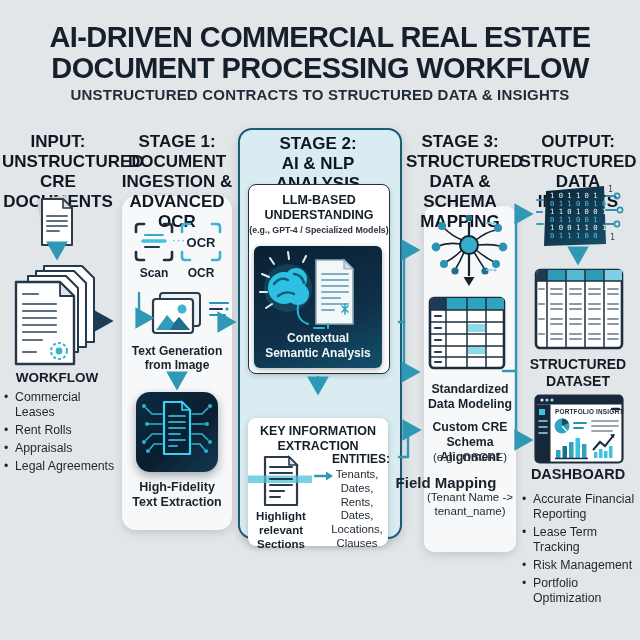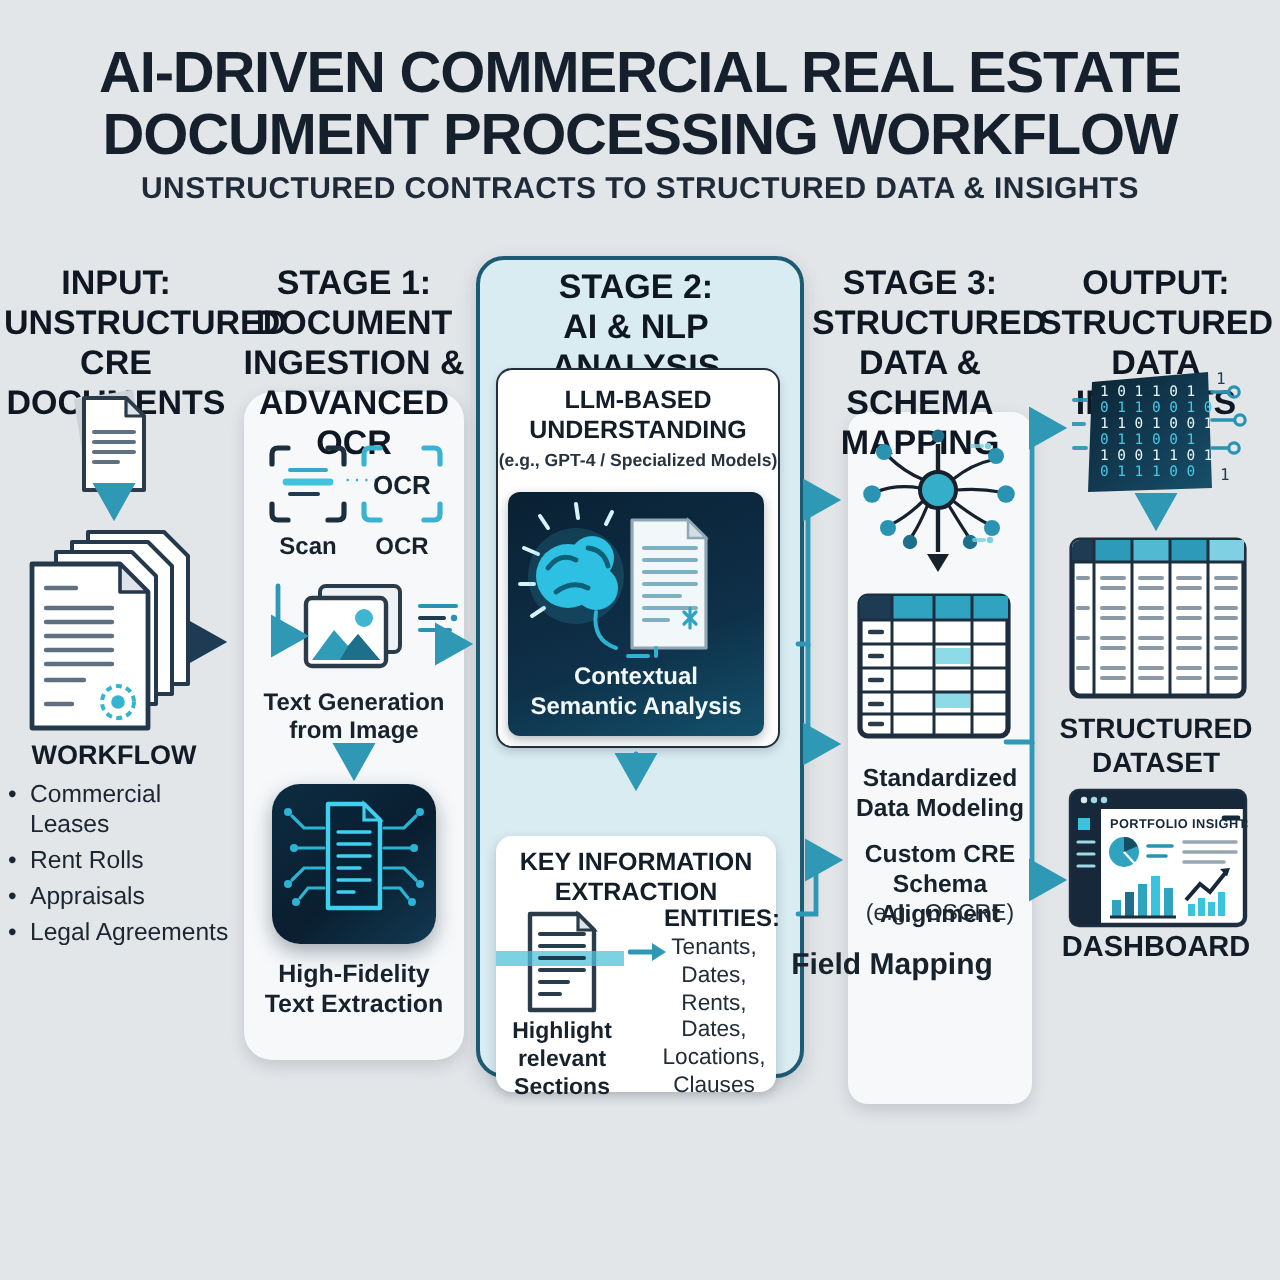--- a/index.html
+++ b/index.html
@@ -352,20 +352,22 @@
       </g>
     </svg>
   </div>
 
   <div class="abs lbl pl" style="left:420px;top:382px;width:100px;font-size:12.3px;">Standardized
 Data Modeling</div>
   <div class="abs lbl pl" style="left:416px;top:420px;width:108px;font-size:12.3px;">Custom CRE
 Schema Alignment</div>
   <div class="abs sublbl" style="left:416px;top:450px;width:108px;">(e.g., OSCRE)</div>
   <div class="abs lbl" style="left:392px;top:474px;width:108px;font-size:15px;">Field Mapping</div>
+  <div class="abs sublbl pl" style="left:412px;top:490px;width:116px;">(Tenant Name -&gt;
+tenant_name)</div>
 
   <div class="abs" style="left:536px;top:184px;">
     <svg width="88" height="68" viewBox="0 0 88 68">
       <defs>
         <linearGradient id="gbin" x1="0" y1="0" x2="1" y2="1">
           <stop offset="0" stop-color="#0c2334"></stop>
             <stop offset="1" stop-color="#17506b"></stop>
         </linearGradient>
       </defs>
       <g stroke="#2a93b2" stroke-width="2" stroke-linecap="round" opacity="0.9">
@@ -496,20 +498,26 @@
         <rect x="60" y="58" width="3.5" height="6" fill="#39c3de"></rect>
         <rect x="65" y="55" width="3.5" height="9" fill="#39c3de"></rect>
         <rect x="70" y="57" width="3.5" height="7" fill="#39c3de"></rect>
         <rect x="75" y="52" width="3.5" height="12" fill="#39c3de"></rect>
       </g>
       <polyline points="59,56 66,48 71,52 79,42" fill="none" stroke="#16283a" stroke-width="2"></polyline>
       <path d="M81,40 l-5,0.5 3.5,3.8 z" fill="#16283a"></path>
     </svg>
   </div>
   <div class="abs lbl-big" style="left:518px;top:466px;width:120px;font-size:14.5px;">DASHBOARD</div>
+  <div class="abs bullets" style="left:522px;top:492px;width:116px;">
+    <div class="bi">Accurate Financial Reporting</div>
+    <div class="bi">Lease Term Tracking</div>
+    <div class="bi">Risk Management</div>
+    <div class="bi">Portfolio Optimization</div>
+  </div>
 
   <svg class="abs" style="left:0;top:0;pointer-events:none;" width="640" height="640" viewBox="0 0 640 640">
     <defs>
       <marker id="mT" markerWidth="9" markerHeight="9" refX="6.5" refY="4.5" orient="auto">
         <path d="M0,0 L8,4.5 L0,9 z" fill="#2e98b5"></path>
       </marker>
       <marker id="mD" markerWidth="9" markerHeight="9" refX="6.5" refY="4.5" orient="auto">
         <path d="M0,0 L8,4.5 L0,9 z" fill="#1d3b52"></path>
       </marker>
     </defs>

